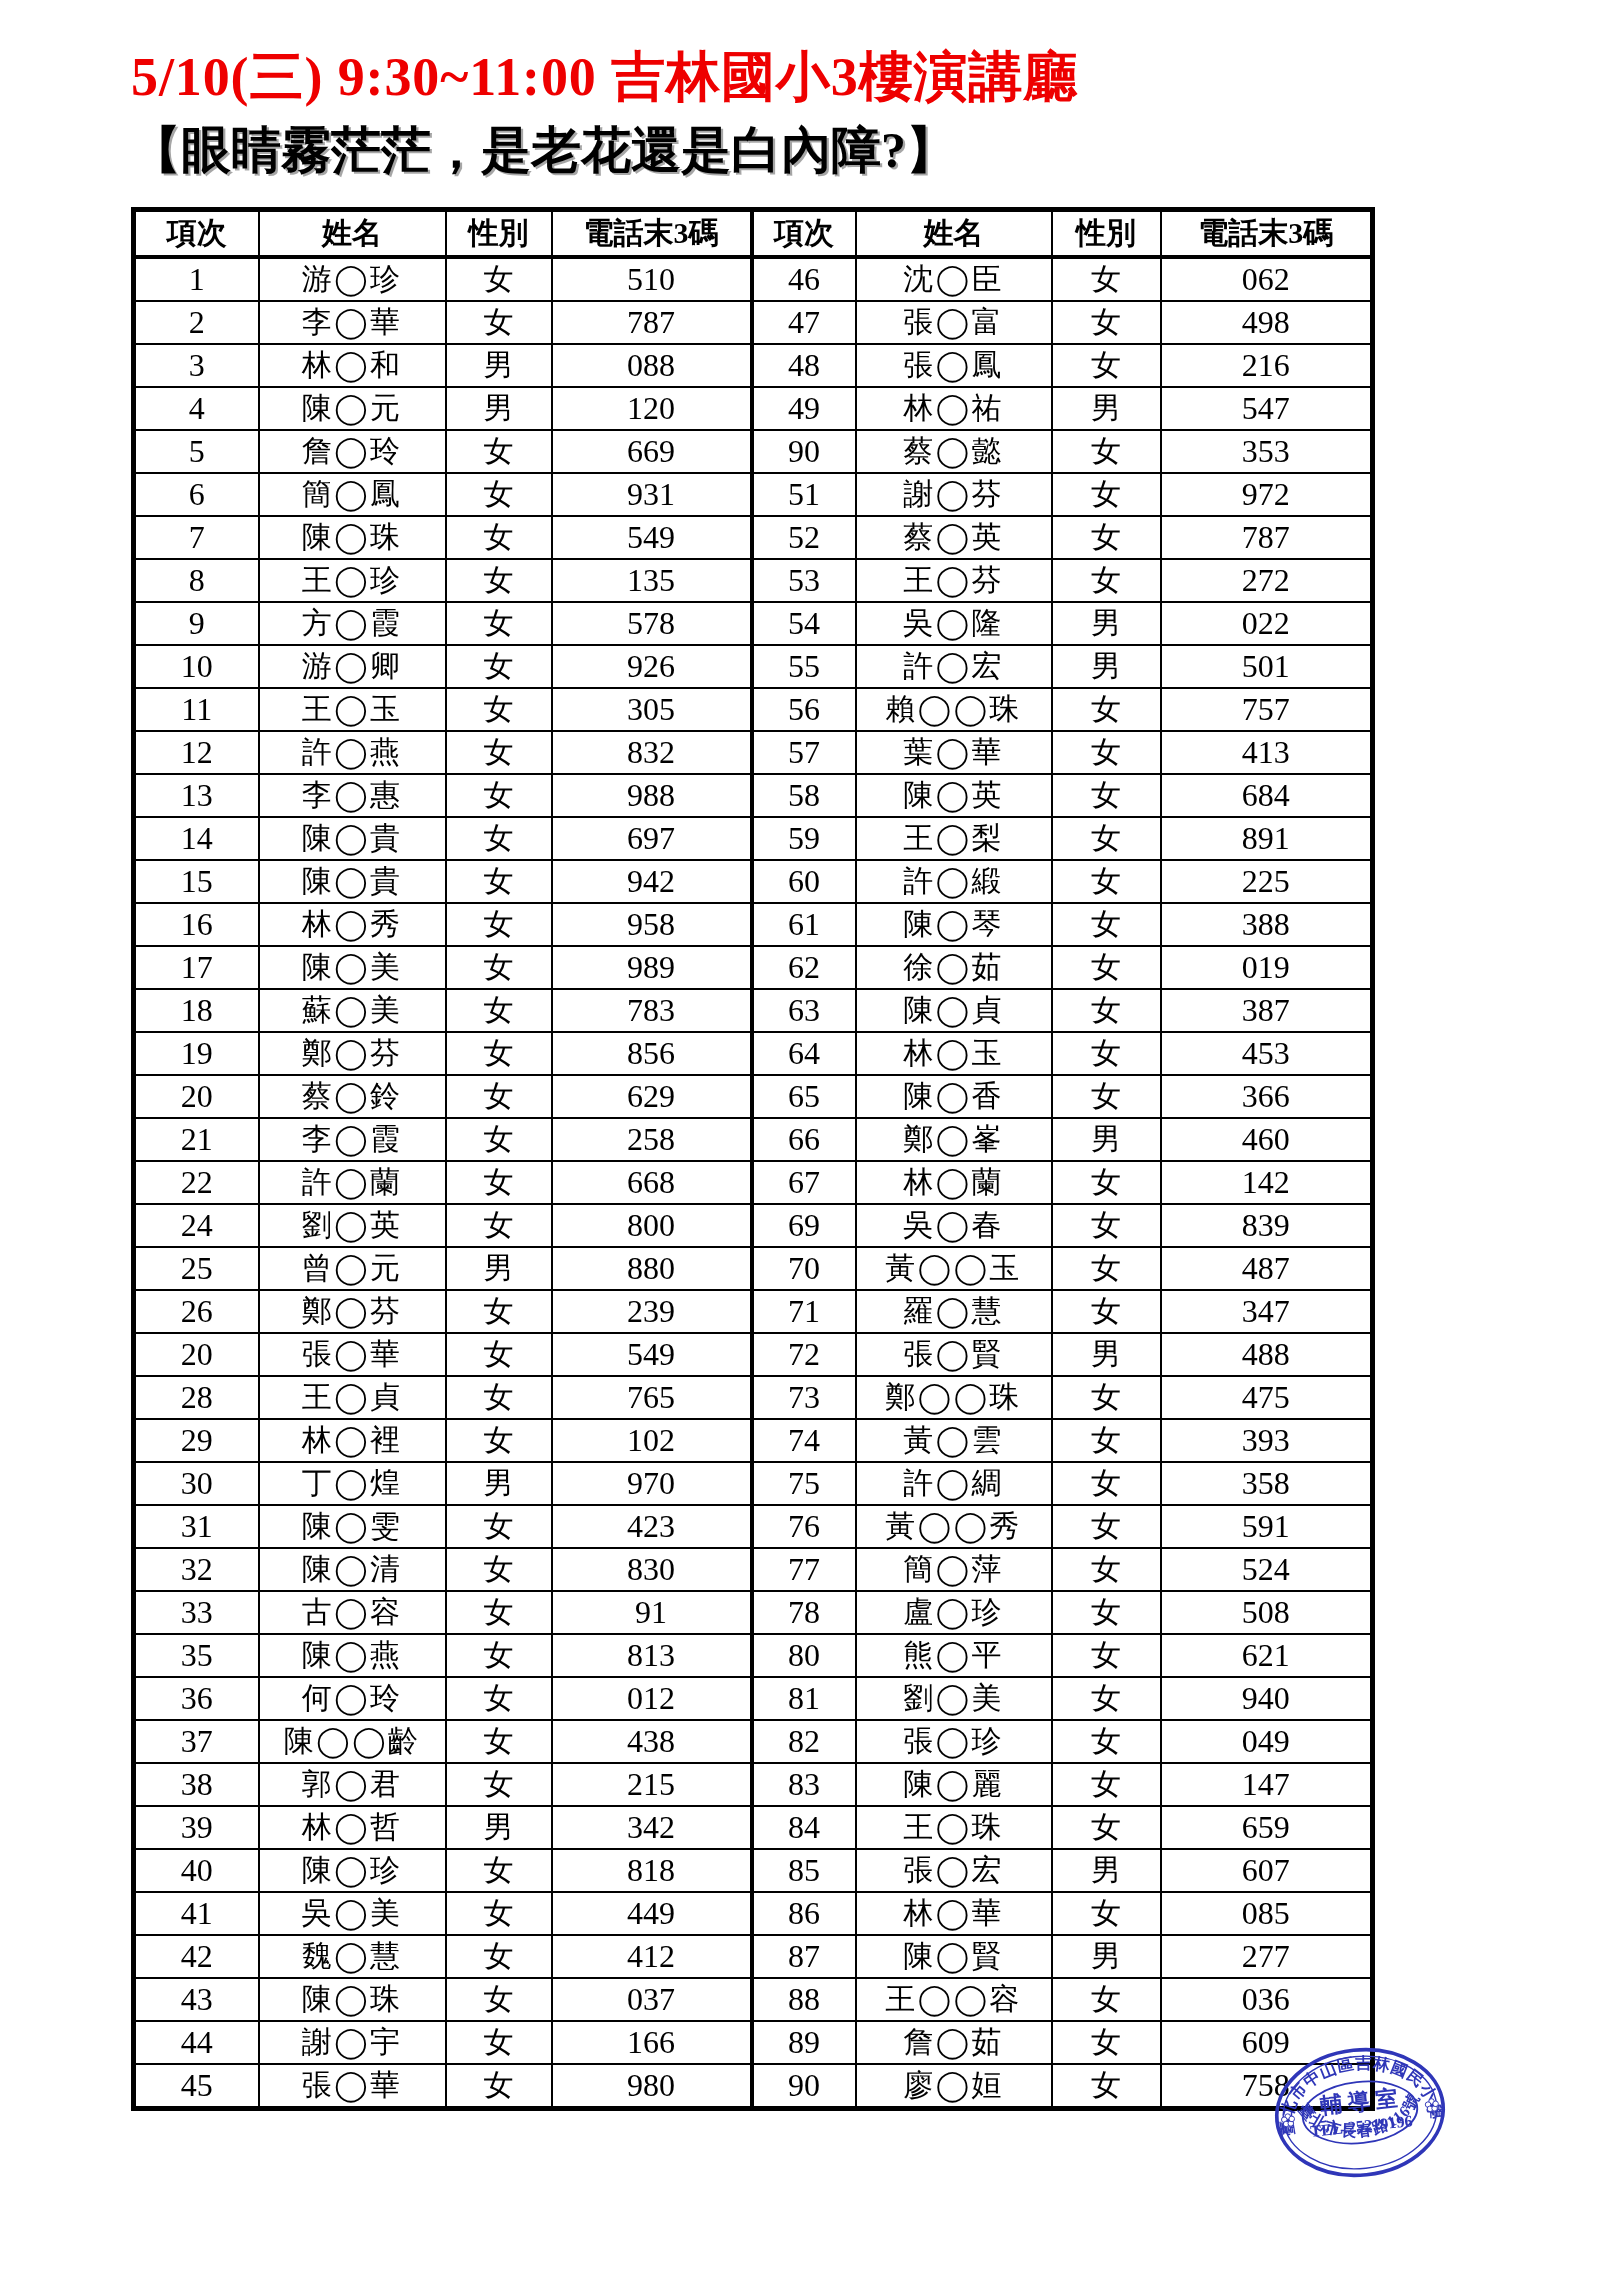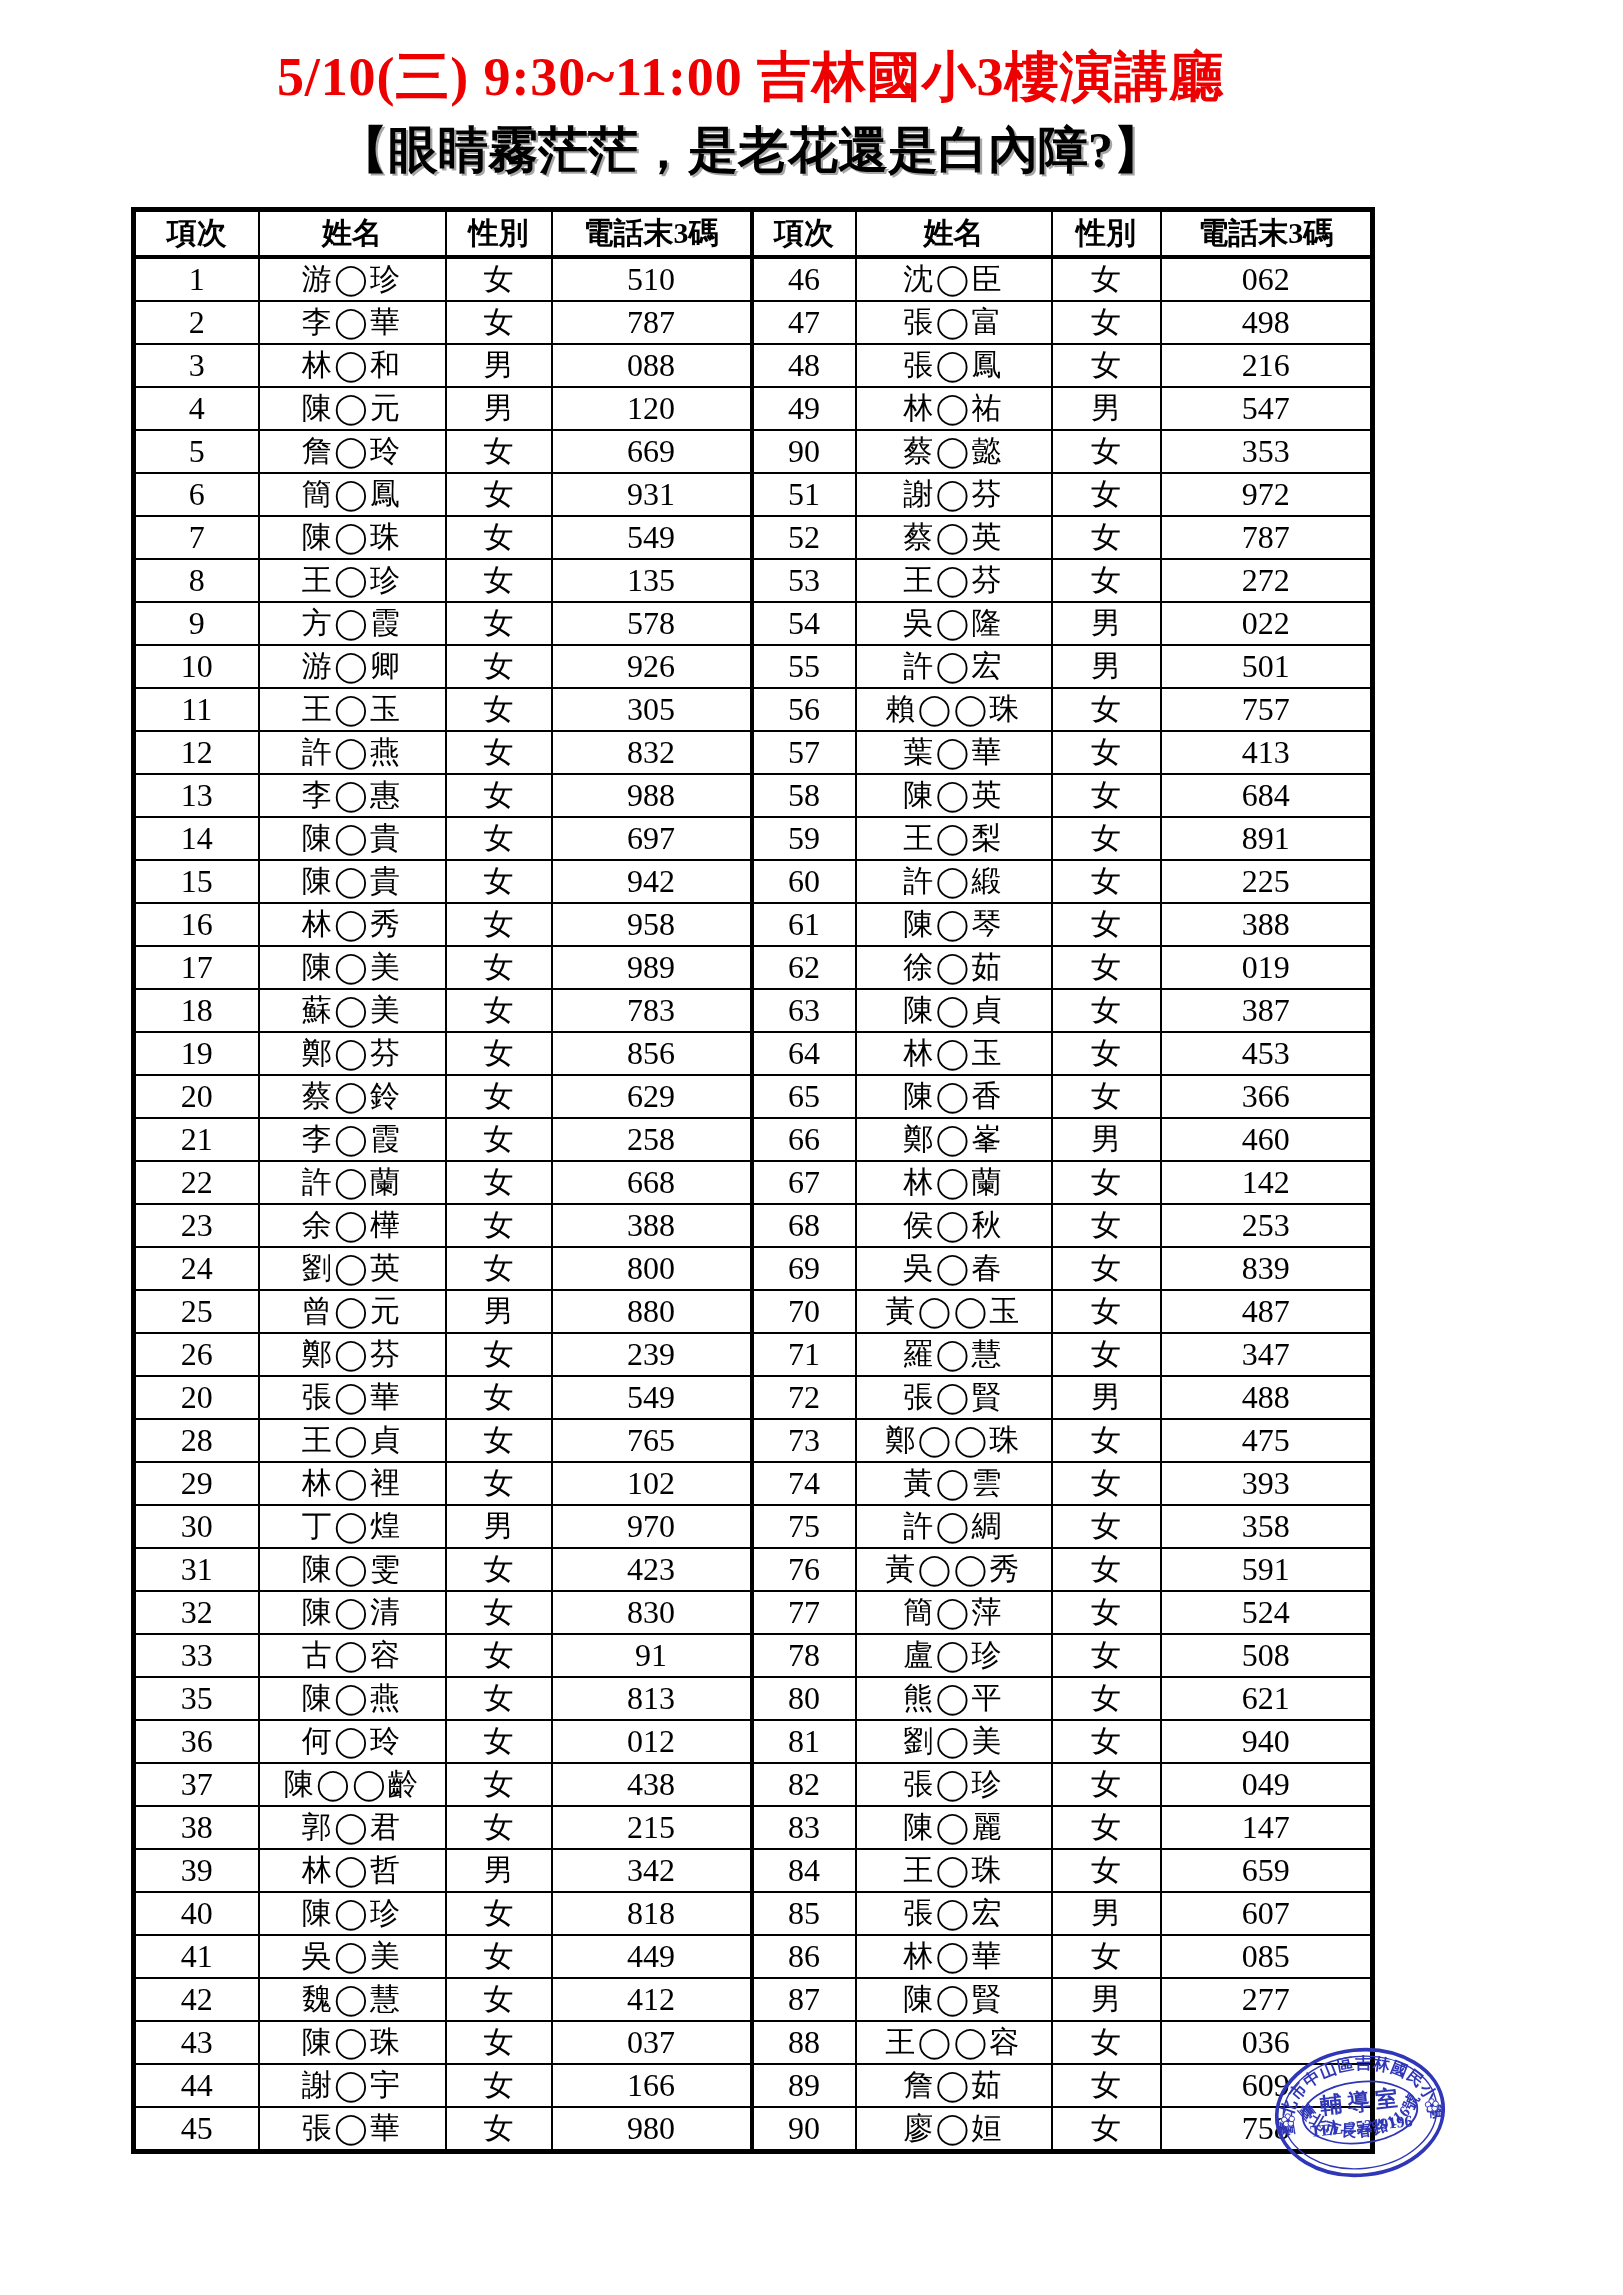--- a/index.html
+++ b/index.html
@@ -10,21 +10,20 @@
     height: 2295px;
     font-family: "Liberation Serif", "DejaVu Serif", serif;
     color: #000;
     overflow: hidden;
   }
   .headings {
     position: absolute;
     left: 131px;
     top: 41px;
     width: 1239px;
-    text-align: center;
   }
   .title {
     font-size: 54px;
     line-height: 1.35;
     font-weight: bold;
     color: var(--title-red, #ee0000);
     white-space: nowrap;
     letter-spacing: 0.9px;
   }
   .subtitle {
@@ -331,30 +330,20 @@
       </tr>
       <tr>
         <td class="c0">22</td>
         <td class="c1">許◯蘭</td>
         <td class="c2">女</td>
         <td class="c3">668</td>
         <td class="c0">67</td>
         <td class="c1">林◯蘭</td>
         <td class="c2">女</td>
         <td class="c3">142</td>
-      </tr>
-      <tr>
-        <td class="c0">23</td>
-        <td class="c1">余◯樺</td>
-        <td class="c2">女</td>
-        <td class="c3">388</td>
-        <td class="c0">68</td>
-        <td class="c1">侯◯秋</td>
-        <td class="c2">女</td>
-        <td class="c3">253</td>
       </tr>
       <tr>
         <td class="c0">24</td>
         <td class="c1">劉◯英</td>
         <td class="c2">女</td>
         <td class="c3">800</td>
         <td class="c0">69</td>
         <td class="c1">吳◯春</td>
         <td class="c2">女</td>
         <td class="c3">839</td>

